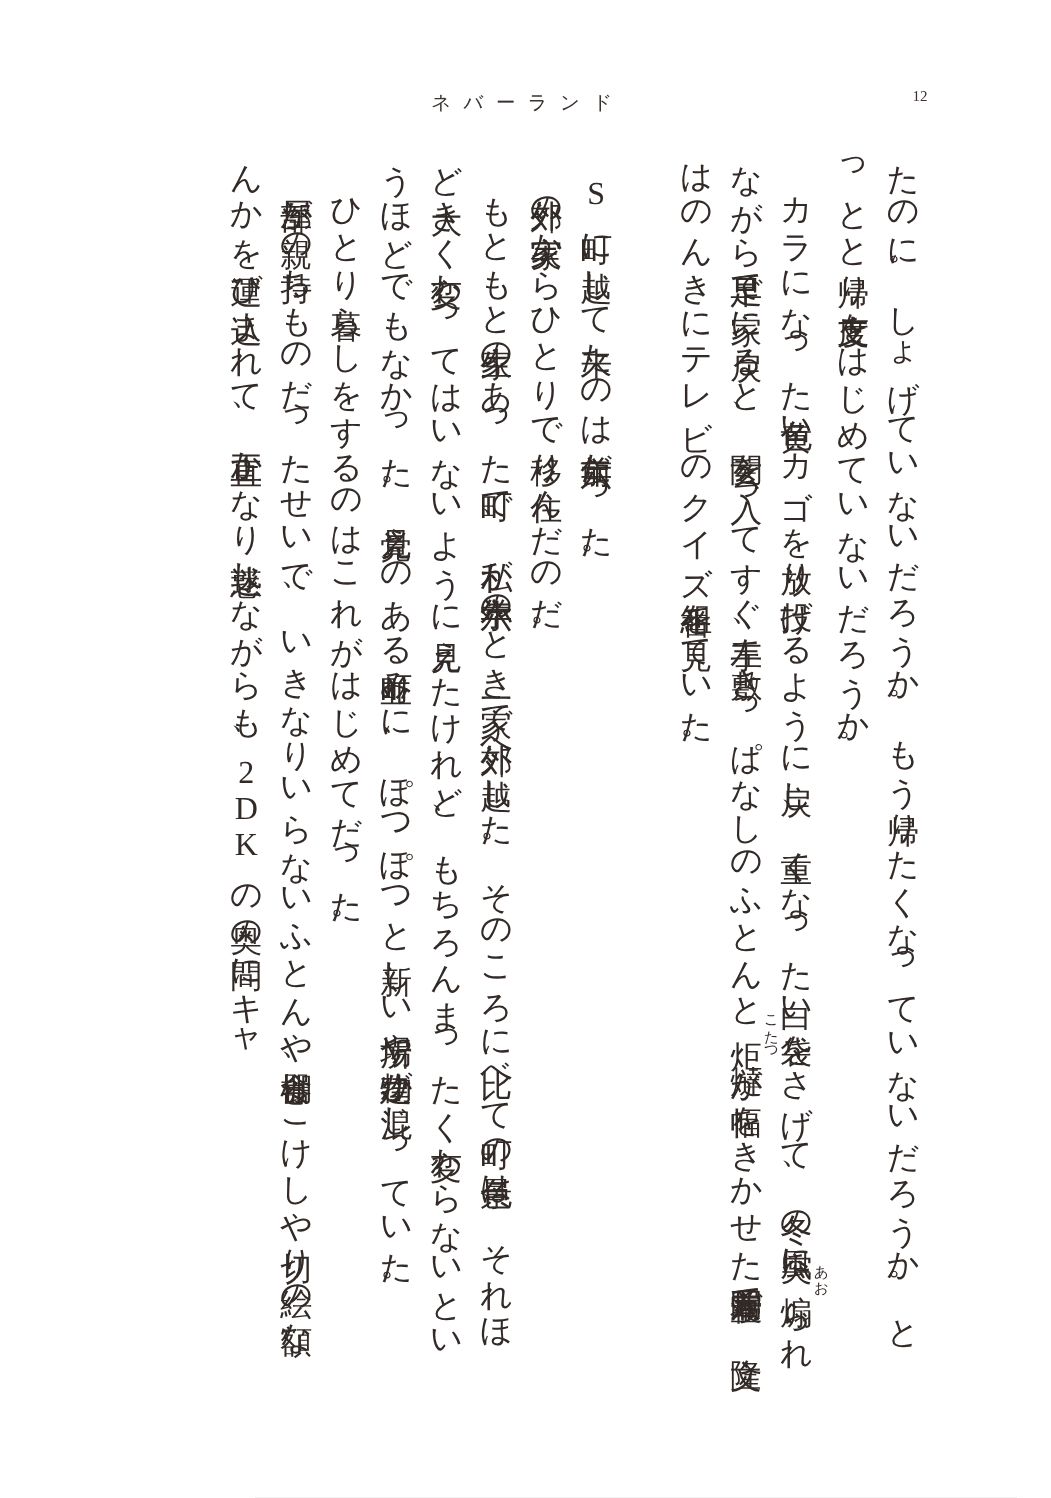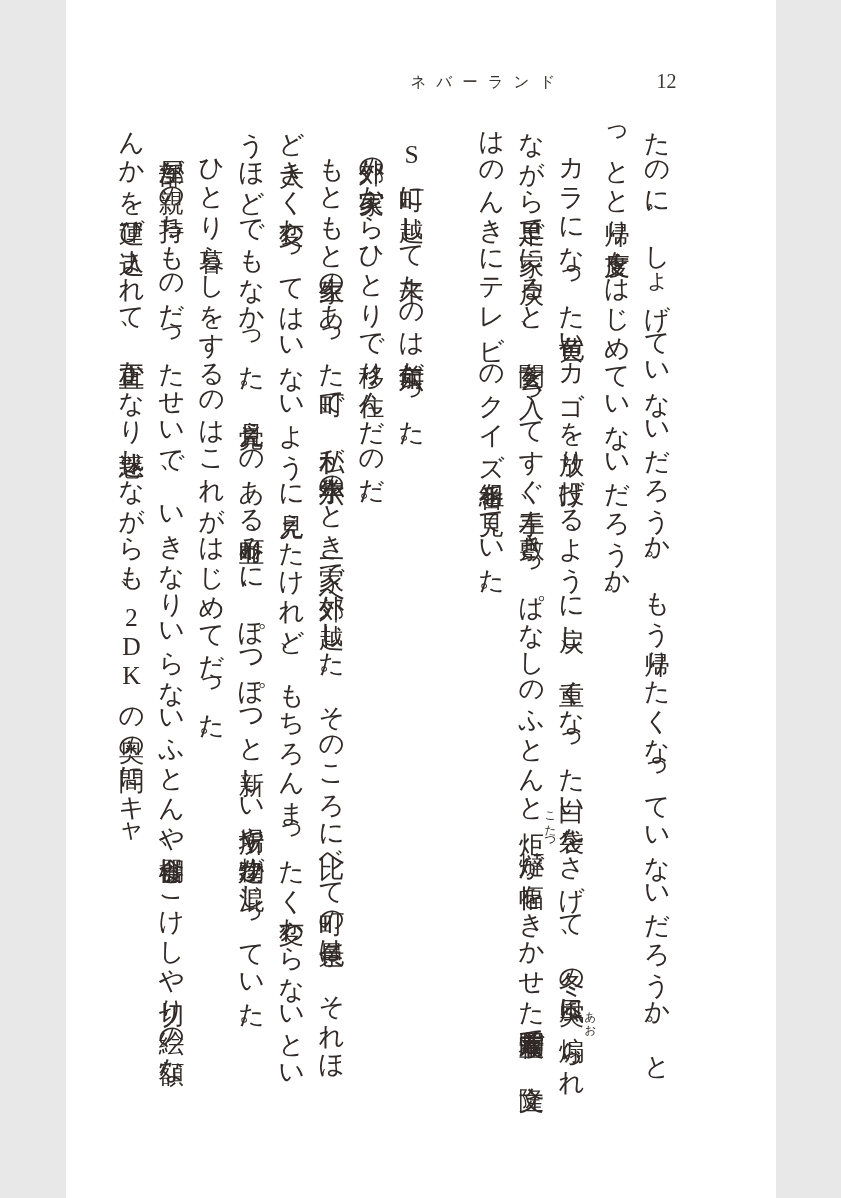--- a/index.html
+++ b/index.html
@@ -2,21 +2,21 @@
 <html><head>
 <meta charset="utf-8">
 <style>
   html, body {
     margin: 0;
     padding: 0;
     background: #e8e8e8;
   }
   .page {
     position: relative;
-    width: 710px;
+    width: 841px;
     height: 1198px;
     margin: 0 auto;
     background: #ffffff;
     overflow: hidden;
     font-family: "Liberation Serif", "DejaVu Serif", serif;
     color: #312a27;
   }
   
   .running-head {
     position: absolute;
@@ -31,21 +31,21 @@
     left: 345px;
     font-size: 15.5px;
     letter-spacing: 10px;
     white-space: nowrap;
     color: #3a3330;
   }
   .page-number {
     position: absolute;
     top: 70px;
     right: 99px;
-    font-size: 20px;
+    font-size: 12px;
     color: #3a3330;
   }
   
   .text-block {
     position: absolute;
     top: 114px;
     right: 99px;
     width: 680px;   
     height: 974px;  
     writing-mode: vertical-rl;

